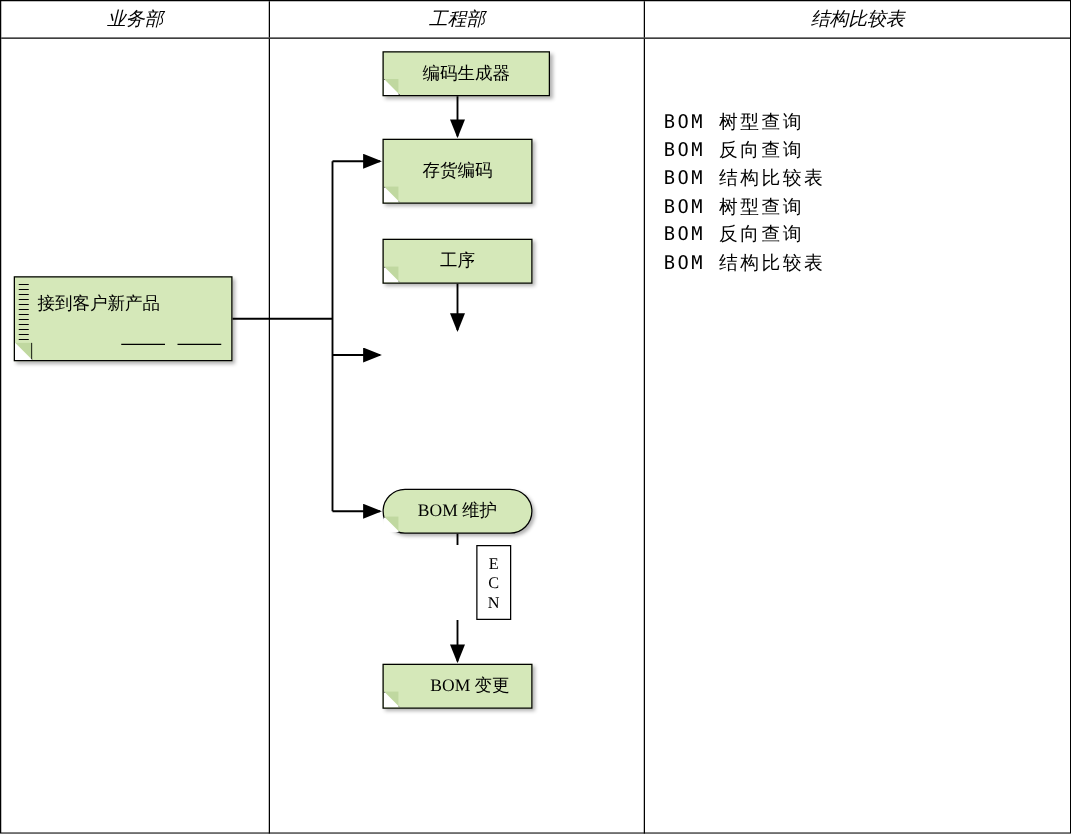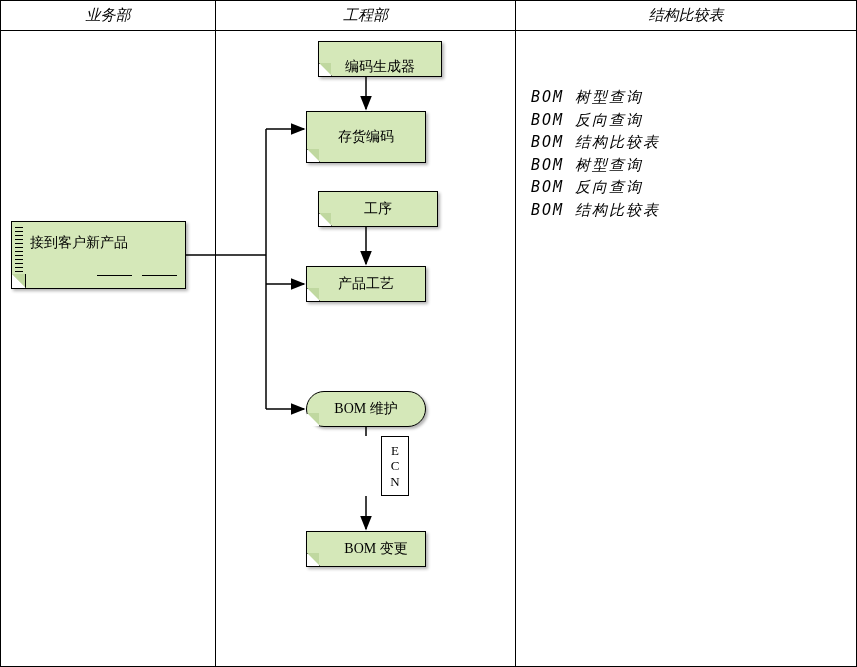--- a/index.html
+++ b/index.html
@@ -173,21 +173,20 @@
     
     
     .reports-list {
       position: absolute;
       left: 15px;
       top: 55px;
       font-size: 15px;
       font-family: "SimSun", "宋体", monospace;
       letter-spacing: 2px;
       line-height: 1.5;
-      font-style: italic;
     }
     
     
     .arrows-svg {
       position: absolute;
       top: 0;
       left: 0;
       width: 100%;
       height: 100%;
       pointer-events: none;
@@ -210,31 +209,28 @@
       <div class="start-block" style="left:10px; top:190px; width:175px; height:68px;">
         <div class="spiral"></div>
         <div class="label">接到客户新产品</div>
         <div class="underline u1"></div>
         <div class="underline u2"></div>
         <div class="fold"></div>
       </div>
     </div>
 
     <div class="body-col col2">
-      <div class="process-block" style="left:102px; top:10px; width:124px; height:36px;align-items:flex-end;">
+      <div class="process-block" style="left:90px; top:10px; width:134px; height:36px;">
         <span>编码生成器</span>
       </div>
       <div class="process-block" style="left:90px; top:80px; width:120px; height:52px;">
         <span>存货编码</span>
       </div>
-      <div class="process-block" style="left:90px; top:160px; width:120px; height:36px;margin-left:12px;">
+      <div class="process-block" style="left:90px; top:160px; width:120px; height:36px;">
         <span>工序</span>
-      </div>
-      <div class="process-block" style="left:90px; top:235px; width:120px; height:36px;">
-        <span>产品工艺</span>
       </div>
       <div class="process-block" style="left:90px; top:360px; width:120px; height:36px;border-radius:18px;">
         <span>BOM 维护</span>
       </div>
       <div class="ecn-box" style="left:165px; top:405px; width:28px; height:60px;">
         <span>E</span>
         <span>C</span>
         <span>N</span>
       </div>
       <div class="process-block" style="left:90px; top:500px; width:120px; height:36px;padding-left:20px;">

